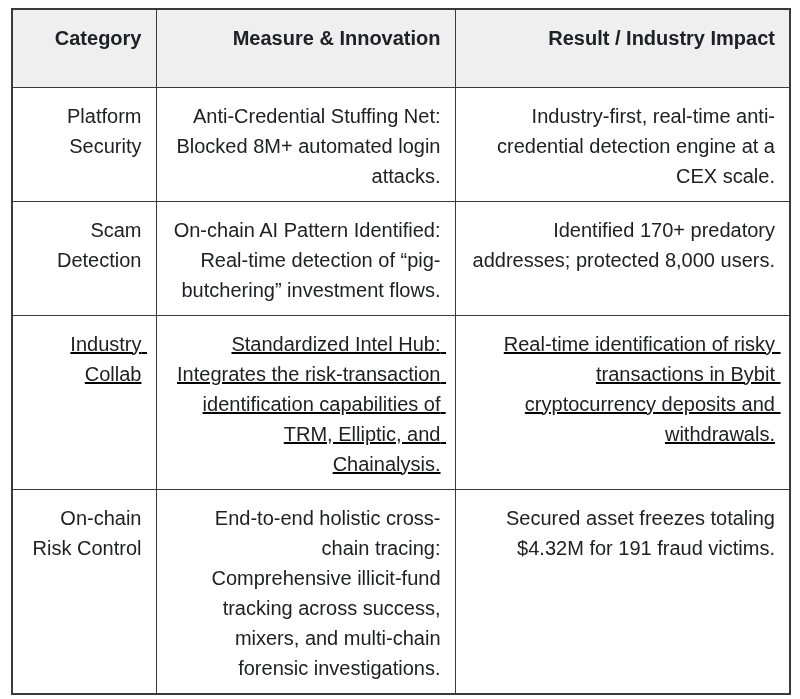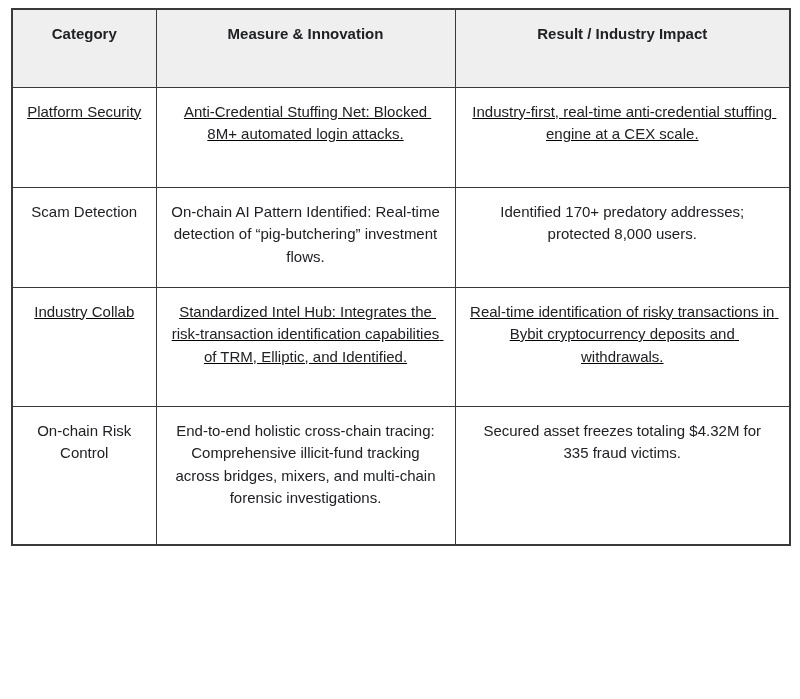--- a/index.html
+++ b/index.html
@@ -26,31 +26,31 @@
     width: 778px;
     margin: 8px 0 0 11px;
     border: 2px solid var(--border-color);
   }
   col.col-category { width: 144px; }
   col.col-measure  { width: 299px; }
   col.col-result   { width: 335px; }
   th, td {
     border: 1.5px solid var(--border-color);
     vertical-align: top;
-    text-align: center;
+    text-align: right;
     padding: 13px 14px 10px 14px;
-    font-size: 15px;
+    font-size: 20px;
     line-height: 1.5;
     color: var(--text-color);
     white-space: pre-wrap;
     overflow: hidden;
   }
   thead tr { height: 78px; background: var(--header-bg); }
   th { font-weight: 700; }
-  tbody tr:nth-child(1) { height: 100px; text-decoration: underline; }
+  tbody tr:nth-child(1) { height: 100px; }
   tbody tr:nth-child(2) { height: 100px; }
   tbody tr:nth-child(3) { height: 119px; text-decoration: underline; }
   tbody tr:nth-child(4) { height: 139px; margin-top: 36px; }
   tbody tr:nth-child(5) { height: 140px; font-style: italic; }
   tbody tr { background: #ffffff; }
 </style>
 </head>
 <body>
 
 <table class="innovation-table">
@@ -63,31 +63,31 @@
     <tr>
       <th>Category</th>
       <th>Measure &amp; Innovation</th>
       <th>Result / Industry Impact</th>
     </tr>
   </thead>
   <tbody>
     <tr>
       <td>Platform Security</td>
       <td>Anti-Credential Stuffing Net: Blocked 8M+ automated login attacks.</td>
-      <td>Industry-first, real-time anti-credential stuffing engine at a CEX scale.</td>
+      <td>Industry-first, real-time anti-credential detection engine at a CEX scale.</td>
     </tr>
     <tr>
       <td>Scam Detection</td>
       <td>On-chain AI Pattern Identified: Real-time detection of “pig-butchering” investment flows.</td>
       <td>Identified 170+ predatory addresses; protected 8,000 users.</td>
     </tr>
     <tr>
       <td>Industry Collab</td>
-      <td>Standardized Intel Hub: Integrates the risk-transaction identification capabilities of TRM, Elliptic, and Identified.</td>
+      <td>Standardized Intel Hub: Integrates the risk-transaction identification capabilities of TRM, Elliptic, and Chainalysis.</td>
       <td>Real-time identification of risky transactions in Bybit cryptocurrency deposits and withdrawals.</td>
     </tr>
     <tr>
       <td>On-chain Risk Control</td>
-      <td>End-to-end holistic cross-chain tracing:  Comprehensive illicit-fund tracking across bridges, mixers, and multi-chain forensic investigations.</td>
-      <td>Secured asset freezes totaling $4.32M for 335 fraud victims.</td>
+      <td>End-to-end holistic cross-chain tracing:  Comprehensive illicit-fund tracking across success, mixers, and multi-chain forensic investigations.</td>
+      <td>Secured asset freezes totaling $4.32M for 191 fraud victims.</td>
     </tr>
   </tbody>
 </table>
 
 </body></html>

